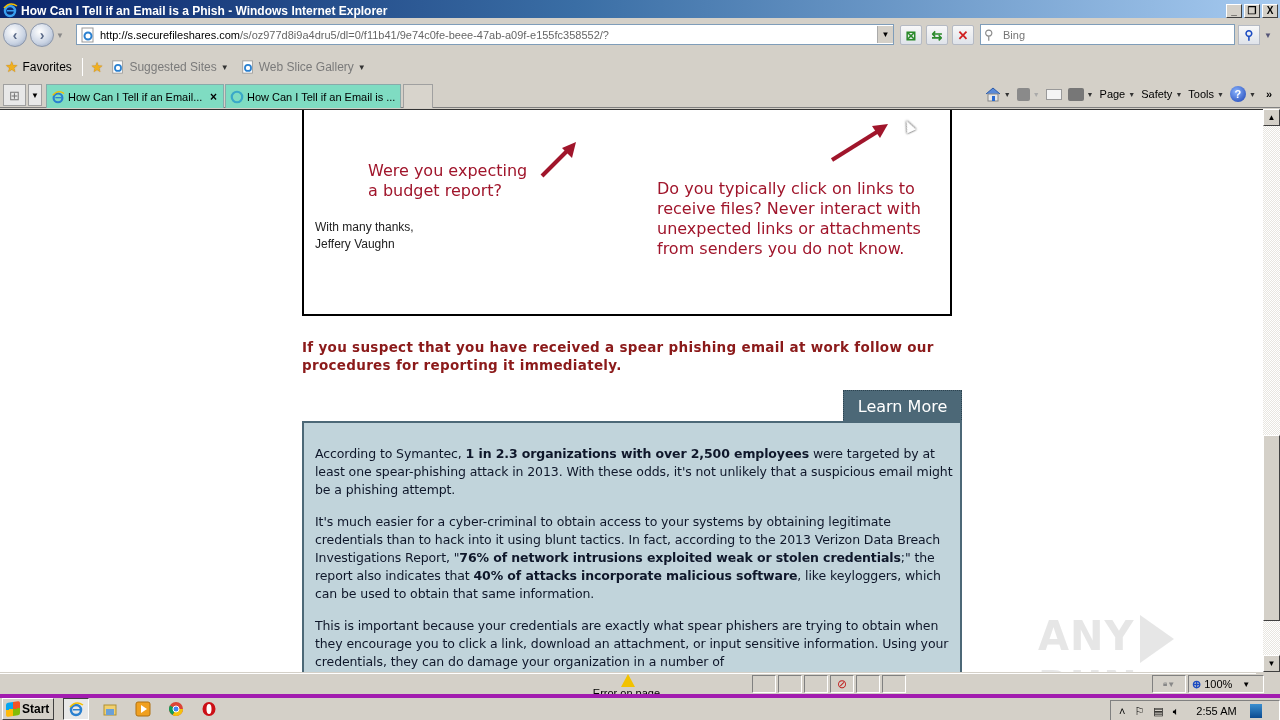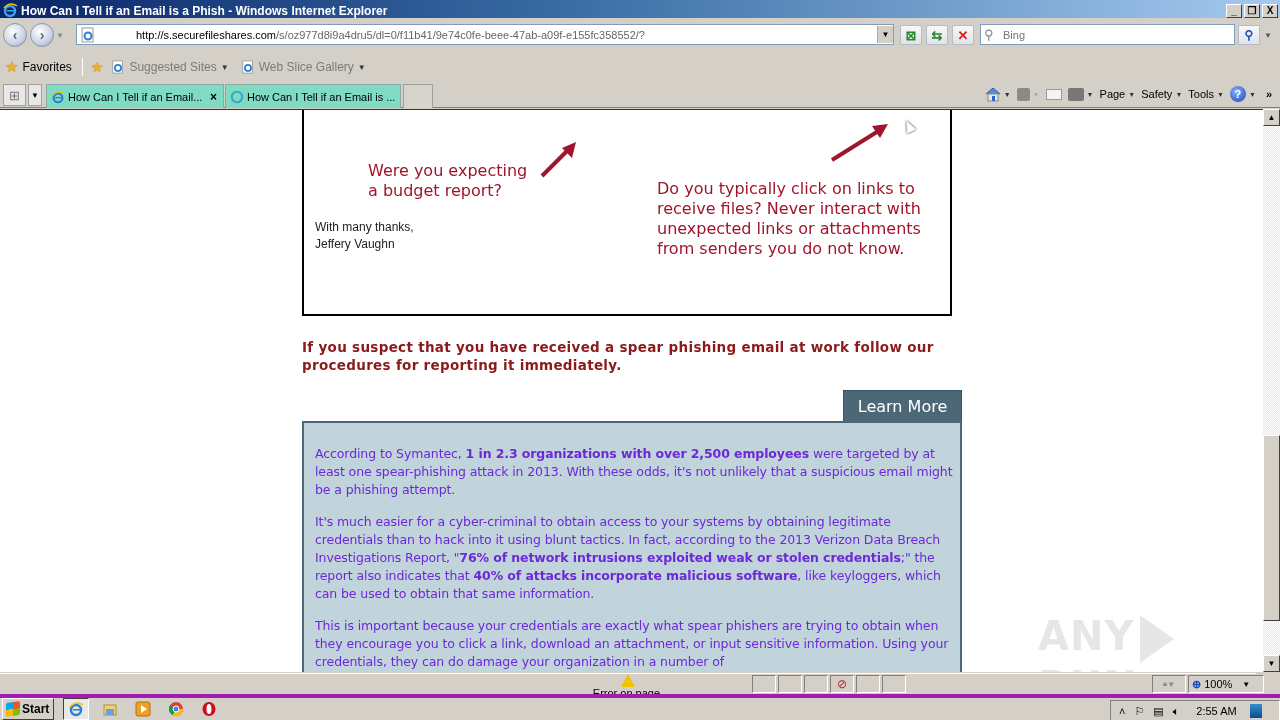--- a/index.html
+++ b/index.html
@@ -15,21 +15,21 @@
   .win-btn { width: 16px; height: 14px; background: #d4d0c8; border: 1px solid; border-color: #fff #404040 #404040 #fff;
     color: #000; font-size: 10px; font-weight: bold; display: flex; align-items: center; justify-content: center; line-height: 1; }
 
   
   .navbar { position: absolute; left: 0; top: 18px; width: 1280px; height: 34px; display: flex; align-items: center; }
   .navbtn { width: 24px; height: 24px; border-radius: 50%; background: radial-gradient(circle at 40% 35%, #ffffff, #c9d3e3 60%, #8a9ab5);
     border: 1px solid #8c97ab; margin-left: 3px; display: flex; align-items: center; justify-content: center; color: #5a6a88; font-size: 14px; font-weight: bold; }
   .nav-drop { width: 10px; color: #888; font-size: 8px; margin-left: 2px; }
   .addr { position: absolute; left: 76px; top: 6px; width: 818px; height: 21px; background: #fff; border: 1px solid #7f9db9; display: flex; align-items: center; }
   .addr .pg-ico { width: 16px; height: 16px; margin: 0 4px 0 3px; }
-  .addr .url { flex: 1; font-size: 11px; color: #666; white-space: nowrap; overflow: hidden; margin-left: 36px; }
+  .addr .url { flex: 1; font-size: 11px; color: #666; white-space: nowrap; overflow: hidden; }
   .addr .url b { color: #000; font-weight: normal; }
   .addr .dd { width: 16px; height: 17px; background: #d4d0c8; border-left: 1px solid #aaa; display: flex; align-items: center; justify-content: center; font-size: 8px; }
   .tbtn { position: absolute; top: 7px; width: 22px; height: 20px; border: 1px solid #b5bac4; border-radius: 2px; background: linear-gradient(#f8f8f8, #dfe3ea);
     display: flex; align-items: center; justify-content: center; font-size: 13px; font-weight: bold; }
   .search { position: absolute; left: 980px; top: 6px; width: 255px; height: 21px; background: #fff; border: 1px solid #7f9db9; display: flex; align-items: center; }
   .search .mag { width: 16px; margin: 0 3px; color: #888; font-size: 13px; }
   .search input { border: none; outline: none; font-family: "Liberation Sans", sans-serif; font-size: 11px; flex: 1; color: #666; background: transparent; }
   .search-go { position: absolute; left: 1238px; top: 7px; width: 22px; height: 20px; background: linear-gradient(#f8f8f8, #dfe3ea); border: 1px solid #b5bac4; color: #1a4ac2; font-weight: bold; display: flex; align-items: center; justify-content: center; font-size: 12px; }
   .search-dd { position: absolute; left: 1262px; top: 7px; width: 12px; height: 20px; font-size: 8px; color: #557; display: flex; align-items: center; justify-content: center; }
 
@@ -67,21 +67,21 @@
   .email-body a { color: #4b3c8e; text-decoration: underline; }
   .email-sig { position: absolute; left: 11px; top: 113px; font-size: 12px; color: #222; line-height: 17px; }
   .annot1 { position: absolute; left: 64px; top: 55px; color: #a0152b; font-family: "DejaVu Sans", sans-serif; font-size: 16px; line-height: 20px; }
   .annot2 { position: absolute; left: 353px; top: 73px; color: #a0152b; font-family: "DejaVu Sans", sans-serif; font-size: 16px; line-height: 20px; }
   .arrow { position: absolute; }
   .cursor { position: absolute; left: 600px; top: 14px; width: 0; height: 0; border-left: 5px solid transparent; border-right: 5px solid transparent; border-bottom: 12px solid #fff; transform: rotate(-25deg); filter: drop-shadow(0 0 1px #000); }
 
   .warning { position: absolute; left: 302px; top: 228px; width: 640px; color: #8b1a1a; font-family: "DejaVu Sans", sans-serif; font-size: 13.5px; font-weight: bold; line-height: 18px; letter-spacing: 0.3px; }
   .learn-btn { position: absolute; left: 843px; top: 280px; width: 119px; height: 32px; background: #4c6877; color: #fff; font-family: "DejaVu Sans", sans-serif; font-size: 16px; display: flex; align-items: center; justify-content: center; border: 1px dotted #2d4350; }
   .infobox { position: absolute; left: 302px; top: 311px; width: 660px; height: 300px; background: #c1d4db; border: 2px solid #4c6877; }
-  .infobox p { position: absolute; left: 11px; width: 640px; font-family: "DejaVu Sans", sans-serif; font-size: 12.5px; line-height: 18px; color: #6d28d9; letter-spacing: -0.1px; }
+  .infobox p { position: absolute; left: 11px; width: 640px; font-family: "DejaVu Sans", sans-serif; font-size: 12.5px; line-height: 18px; color: #0f172a; letter-spacing: -0.1px; }
   .infobox p b { font-weight: bold; }
 
   
   .watermark { position: absolute; left: 1038px; top: 503px; font-family: "DejaVu Sans", sans-serif; font-size: 40px; color: rgba(210,210,210,0.55); letter-spacing: 1px; font-weight: bold; }
   .watermark .play { display: inline-block; width: 0; height: 0; border-top: 24px solid transparent; border-bottom: 24px solid transparent; border-left: 34px solid rgba(210,210,210,0.55); vertical-align: middle; margin: 0 6px; }
 
   
   .vscroll { position: absolute; left: 1263px; top: 109px; width: 17px; height: 563px; background: repeating-conic-gradient(#e8e6e0 0 25%, #fff 0 50%) 0 0/2px 2px; }
   .sb-btn { position: absolute; left: 0; width: 17px; height: 17px; background: #d4d0c8; border: 1px solid; border-color: #fff #404040 #404040 #fff; display: flex; align-items: center; justify-content: center; font-size: 8px; }
   .sb-thumb { position: absolute; left: 0; top: 326px; width: 17px; height: 186px; background: #d4d0c8; border: 1px solid; border-color: #fff #404040 #404040 #fff; }

